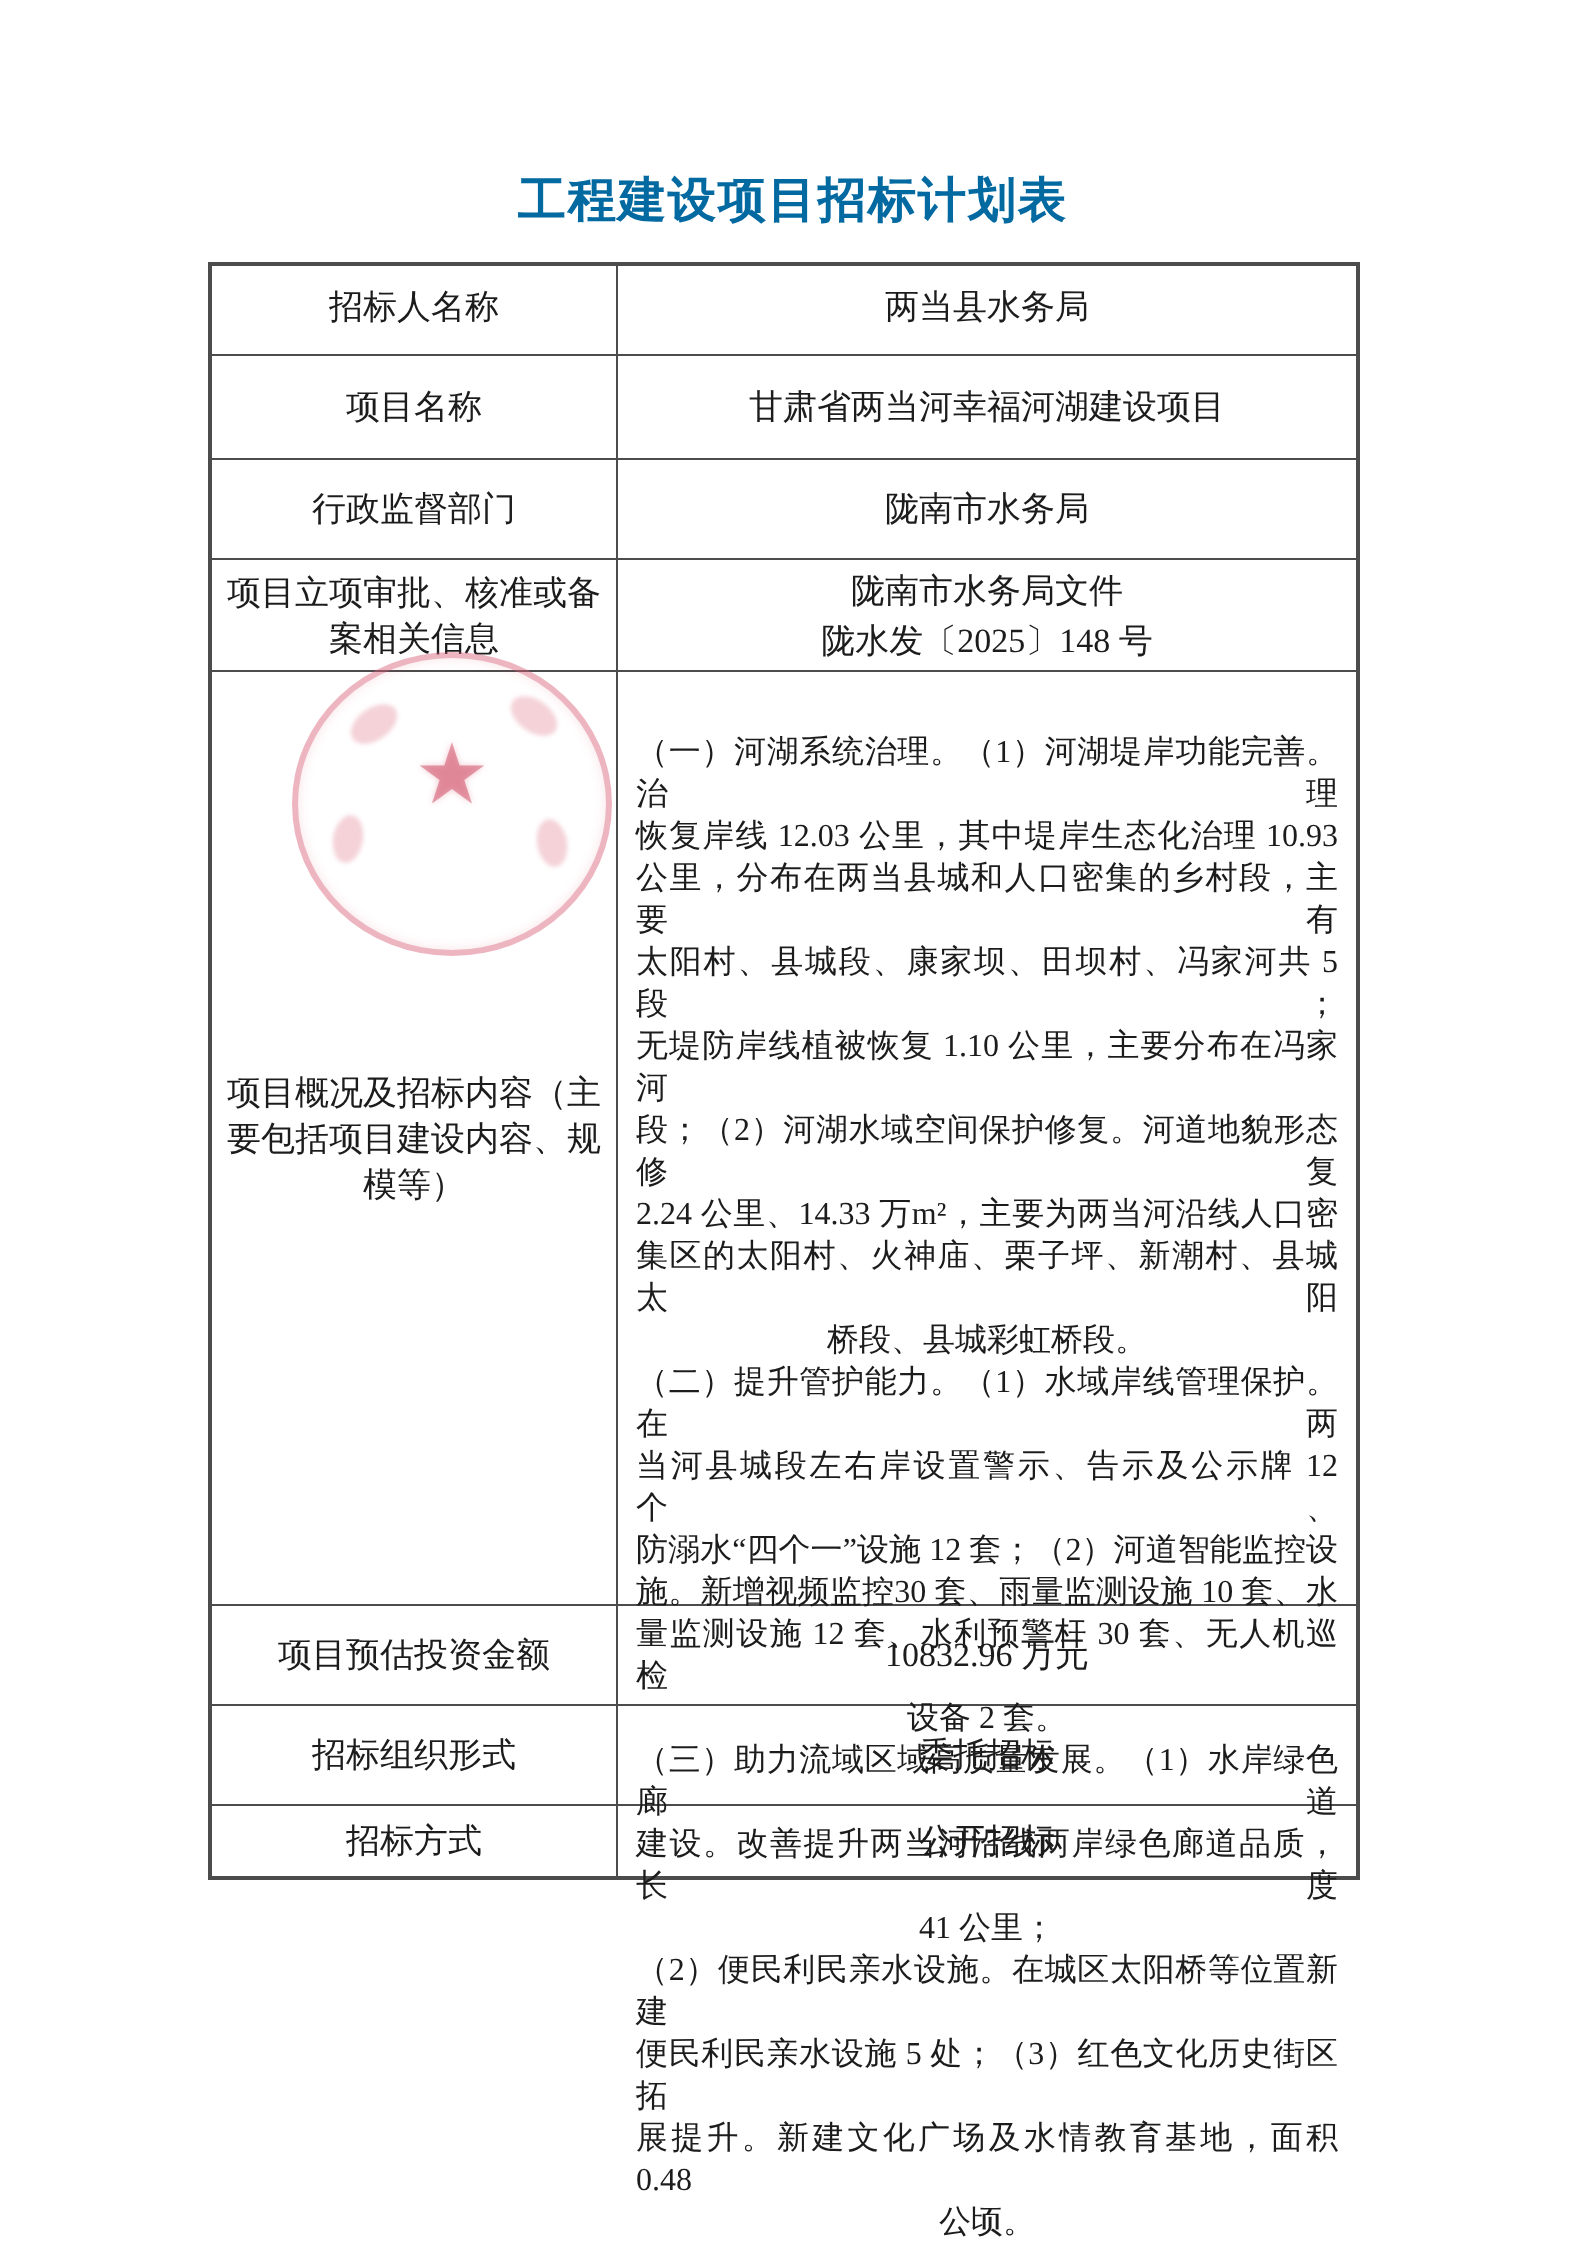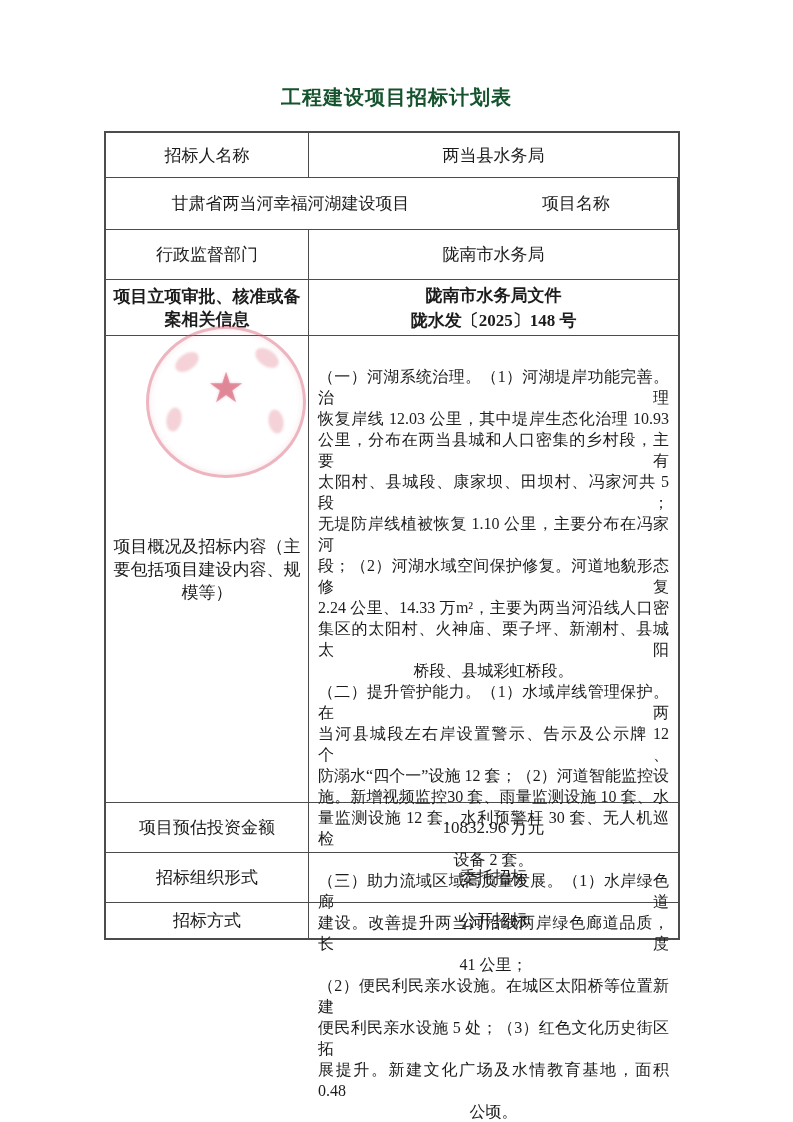--- a/index.html
+++ b/index.html
@@ -11,38 +11,38 @@
     font-family: "Liberation Serif", "DejaVu Serif", serif;
     color: #1c1c1c;
     overflow: hidden;
   }
   .title {
     position: absolute;
     left: 0; top: 84px;
     width: 100%;
     margin: 0;
     text-align: center;
-    font-size: 20px;
+    font-size: 24px;
     font-weight: bold;
     letter-spacing: 1px;
-    color: #14532d;
+    color: #0369a1;
   }
   .btable {
     position: absolute;
     left: 104px; top: 131px;
     width: 576px;
     border: 2px solid #4c4c4c;
     box-sizing: border-box;
   }
   .row { display: flex; box-sizing: border-box; border-top: 1.5px solid #4c4c4c; }
   .row:first-child { border-top: none; }
-  .r0 { height: 44px; }
+  .r0 { height: 44px; font-family: Liberation Mono, monospace; }
   .r1 { height: 52px; }
   .r2 { height: 50px; }
-  .r3 { height: 56px; font-weight: bold; }
+  .r3 { height: 56px; }
   .r4 { height: 467px; }
   .r5 { height: 50px; }
   .r6 { height: 50px; }
   .r7 { height: 50px; }
   .r8 { height: 36px; }
   .cell { box-sizing: border-box; }
   .cell.label {
     width: 203px;
     flex: 0 0 203px;
     border-right: 1.5px solid #4c4c4c;
@@ -118,22 +118,22 @@
   <h1 class="title">工程建设项目招标计划表</h1>
 
   <div class="btable">
 
     <div class="row r0">
       <div class="cell label">招标人名称</div>
       <div class="cell value">两当县水务局</div>
     </div>
 
     <div class="row r1">
+      <div class="cell label">项目名称</div>
       <div class="cell value">甘肃省两当河幸福河湖建设项目</div>
-      <div class="cell label">项目名称</div>
     </div>
 
     <div class="row r2">
       <div class="cell label">行政监督部门</div>
       <div class="cell value">陇南市水务局</div>
     </div>
 
     <div class="row r3">
       <div class="cell label">项目立项审批、核准或备
 案相关信息</div>

